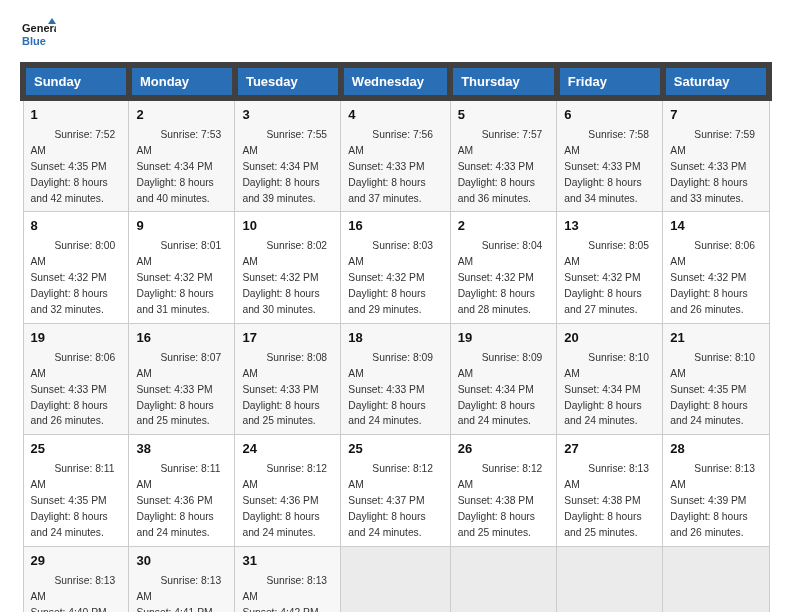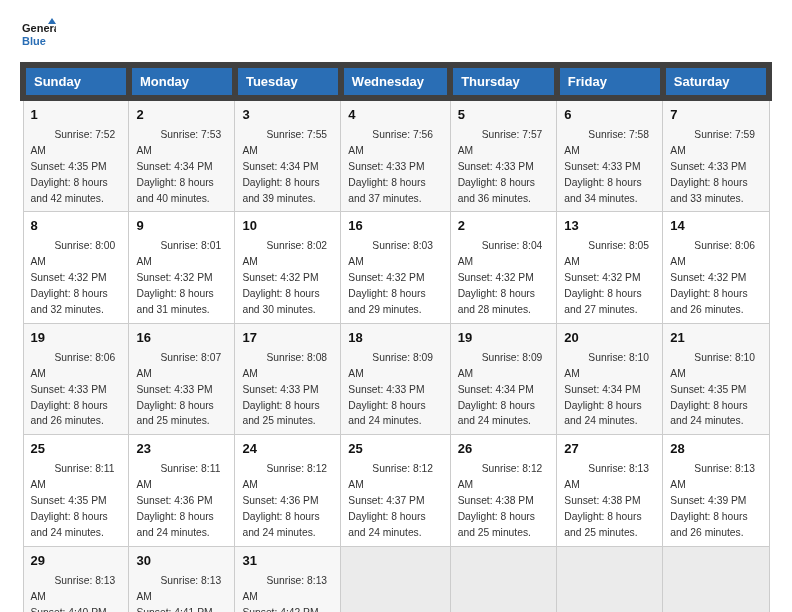--- a/index.html
+++ b/index.html
@@ -135,21 +135,21 @@
         <td><span class="day-number">19</span><span class="day-info">Sunrise: 8:06 AM<br>Sunset: 4:33 PM<br>Daylight: 8 hours and 26 minutes.</span></td>
         <td><span class="day-number">16</span><span class="day-info">Sunrise: 8:07 AM<br>Sunset: 4:33 PM<br>Daylight: 8 hours and 25 minutes.</span></td>
         <td><span class="day-number">17</span><span class="day-info">Sunrise: 8:08 AM<br>Sunset: 4:33 PM<br>Daylight: 8 hours and 25 minutes.</span></td>
         <td><span class="day-number">18</span><span class="day-info">Sunrise: 8:09 AM<br>Sunset: 4:33 PM<br>Daylight: 8 hours and 24 minutes.</span></td>
         <td><span class="day-number">19</span><span class="day-info">Sunrise: 8:09 AM<br>Sunset: 4:34 PM<br>Daylight: 8 hours and 24 minutes.</span></td>
         <td><span class="day-number">20</span><span class="day-info">Sunrise: 8:10 AM<br>Sunset: 4:34 PM<br>Daylight: 8 hours and 24 minutes.</span></td>
         <td><span class="day-number">21</span><span class="day-info">Sunrise: 8:10 AM<br>Sunset: 4:35 PM<br>Daylight: 8 hours and 24 minutes.</span></td>
       </tr>
       <tr>
         <td><span class="day-number">25</span><span class="day-info">Sunrise: 8:11 AM<br>Sunset: 4:35 PM<br>Daylight: 8 hours and 24 minutes.</span></td>
-        <td><span class="day-number">23</span><span class="day-info">Sunrise: 8:11 AM<br>Sunset: 4:36 PM<br>Daylight: 8 hours and 24 minutes.</span></td>
+        <td><span class="day-number">38</span><span class="day-info">Sunrise: 8:11 AM<br>Sunset: 4:36 PM<br>Daylight: 8 hours and 24 minutes.</span></td>
         <td><span class="day-number">24</span><span class="day-info">Sunrise: 8:12 AM<br>Sunset: 4:36 PM<br>Daylight: 8 hours and 24 minutes.</span></td>
         <td><span class="day-number">25</span><span class="day-info">Sunrise: 8:12 AM<br>Sunset: 4:37 PM<br>Daylight: 8 hours and 24 minutes.</span></td>
         <td><span class="day-number">26</span><span class="day-info">Sunrise: 8:12 AM<br>Sunset: 4:38 PM<br>Daylight: 8 hours and 25 minutes.</span></td>
         <td><span class="day-number">27</span><span class="day-info">Sunrise: 8:13 AM<br>Sunset: 4:38 PM<br>Daylight: 8 hours and 25 minutes.</span></td>
         <td><span class="day-number">28</span><span class="day-info">Sunrise: 8:13 AM<br>Sunset: 4:39 PM<br>Daylight: 8 hours and 26 minutes.</span></td>
       </tr>
       <tr>
         <td><span class="day-number">29</span><span class="day-info">Sunrise: 8:13 AM<br>Sunset: 4:40 PM<br>Daylight: 8 hours and 26 minutes.</span></td>
         <td><span class="day-number">30</span><span class="day-info">Sunrise: 8:13 AM<br>Sunset: 4:41 PM<br>Daylight: 8 hours and 27 minutes.</span></td>
         <td><span class="day-number">31</span><span class="day-info">Sunrise: 8:13 AM<br>Sunset: 4:42 PM<br>Daylight: 8 hours and 28 minutes.</span></td>

